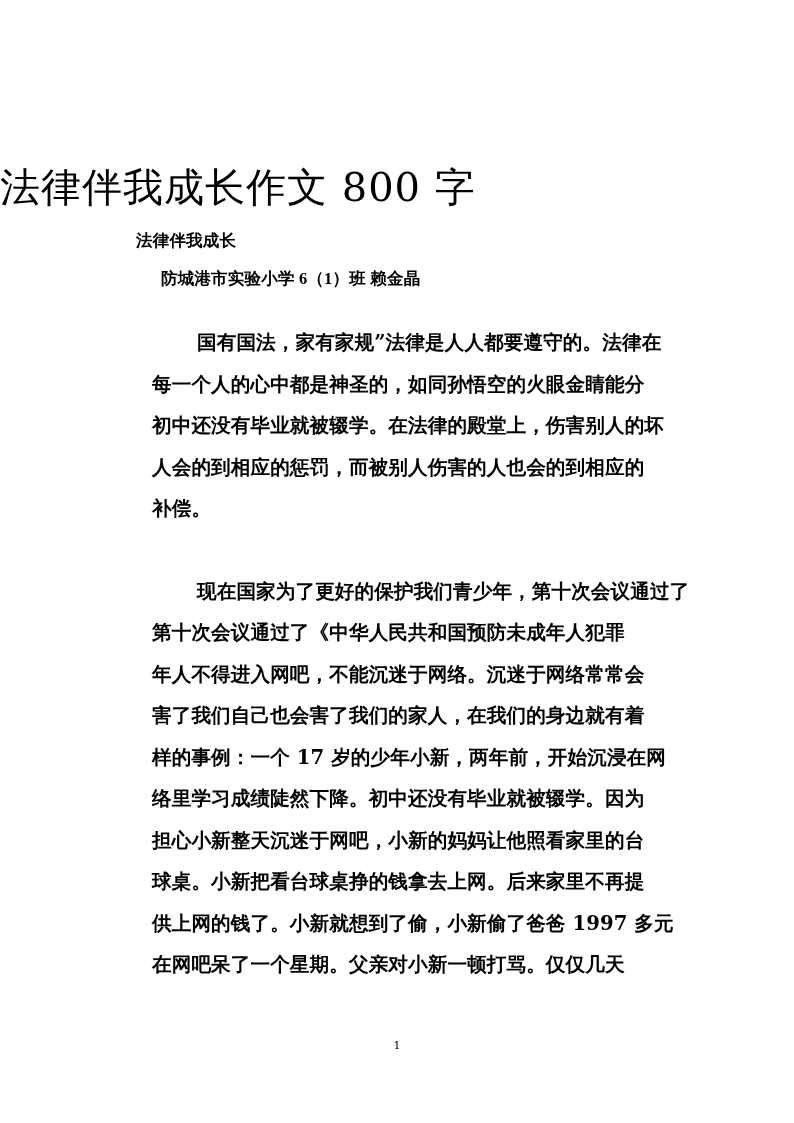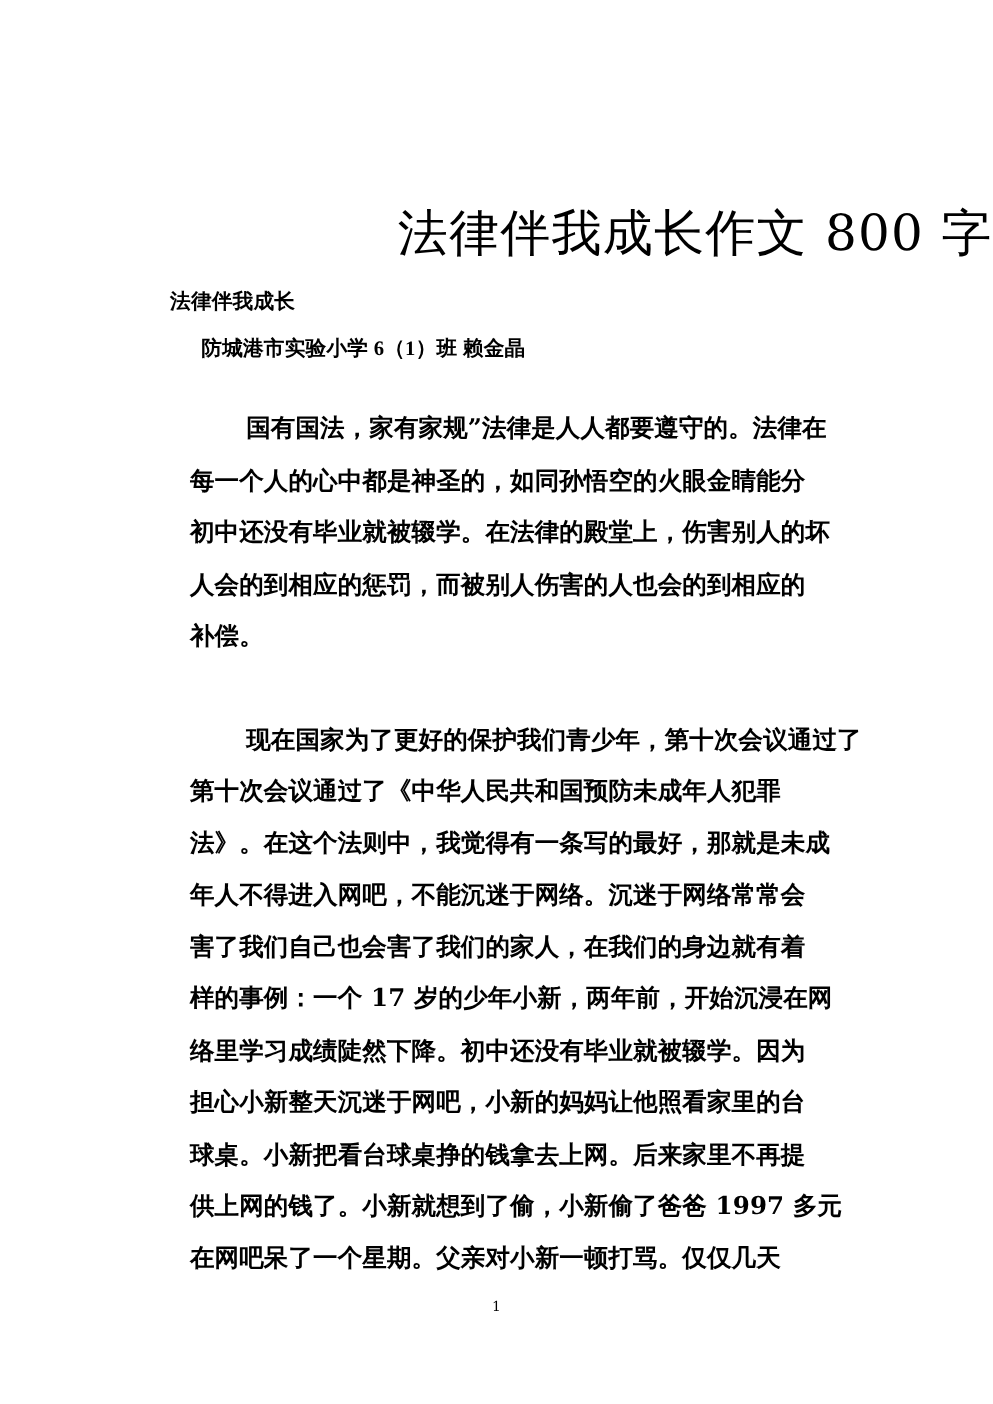--- a/index.html
+++ b/index.html
@@ -16,23 +16,23 @@
     width: 794px;
     height: 1123px;
     margin: 0 auto;
     background: #ffffff;
     overflow: hidden;
     box-sizing: border-box;
   }
   .doc-title {
     position: absolute;
     left: 0;
-    right: 0;
+    right: 16px;
     top: 132px;
-    text-align: right;
+    text-align: left;
     font-family: "DejaVu Serif", "Liberation Serif", serif;
     font-weight: 400;
     font-size: 40px;
     line-height: 56px;
     letter-spacing: 1px;
     white-space: nowrap;
   }
   .body-block {
     position: absolute;
     left: 136px;
@@ -107,21 +107,20 @@
       <span class="pline">初中还没有毕业就被辍学。在法律的殿堂上，伤害别人的坏</span>
       <span class="pline">人会的到相应的惩罚，而被别人伤害的人也会的到相应的</span>
       <span class="pline">补偿。</span>
     </p>
 
     <div class="para-gap"></div>
 
     <p class="para">
       <span class="pline indent-2">现在国家为了更好的保护我们青少年，第十次会议通过了</span>
       <span class="pline">第十次会议通过了《中华人民共和国预防未成年人犯罪</span>
-      <span class="pline">法》。在这个法则中，我觉得有一条写的最好，那就是未成</span>
       <span class="pline">年人不得进入网吧，不能沉迷于网络。沉迷于网络常常会</span>
       <span class="pline">害了我们自己也会害了我们的家人，在我们的身边就有着</span>
       <span class="pline">样的事例：一个 17 岁的少年小新，两年前，开始沉浸在网</span>
       <span class="pline">络里学习成绩陡然下降。初中还没有毕业就被辍学。因为</span>
       <span class="pline">担心小新整天沉迷于网吧，小新的妈妈让他照看家里的台</span>
       <span class="pline">球桌。小新把看台球桌挣的钱拿去上网。后来家里不再提</span>
       <span class="pline">供上网的钱了。小新就想到了偷，小新偷了爸爸 1997 多元</span>
       <span class="pline">在网吧呆了一个星期。父亲对小新一顿打骂。仅仅几天</span>
     </p>
 

